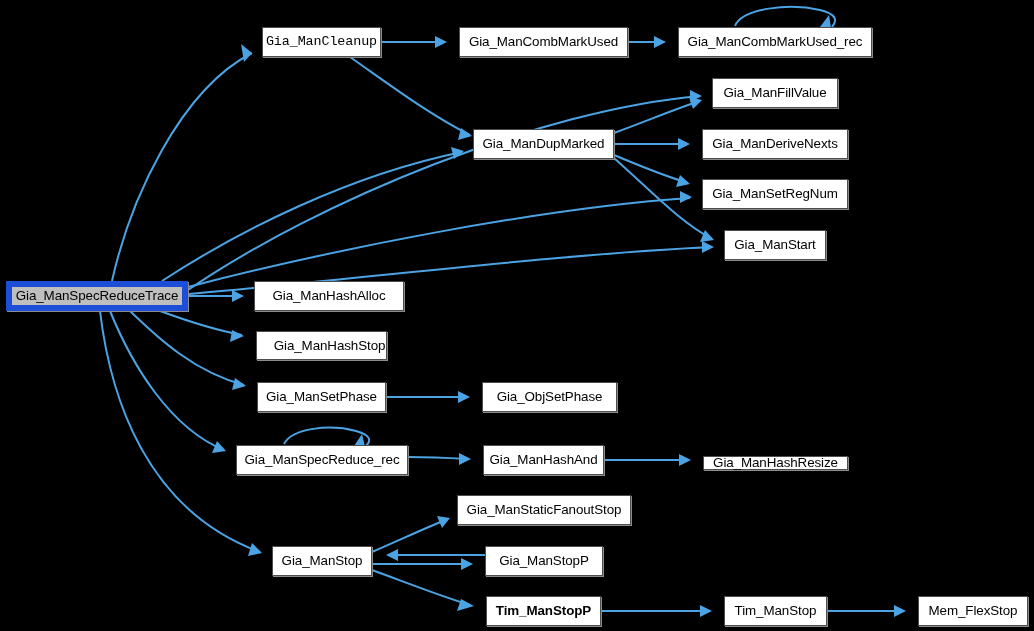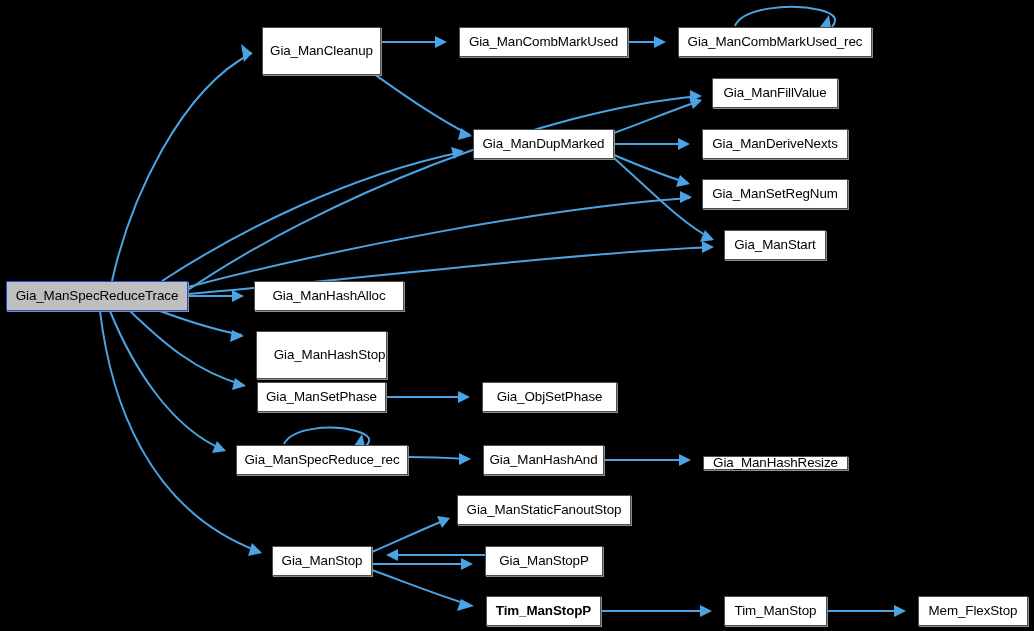--- a/index.html
+++ b/index.html
@@ -33,21 +33,21 @@
     display: flex;
     align-items: center;
     justify-content: center;
     font-size: 13.4px;
     color: #000000;
     white-space: nowrap;
     letter-spacing: -0.1px;
   }
   .node.root {
     background: #bfbfbf;
-    border: 1px solid #1d4ed8;
+    border: 6px solid #1d4ed8;
   }
   .node-label {
     display: block;
     line-height: 1;
     padding: 0 2px;
   }
 </style>
 </head>
 <body>
 
@@ -107,21 +107,21 @@
       <polygon points="474,606 461,599 457,611" fill="#4ba3e3"></polygon>
       <path d="M 601,611 L 708,611" fill="none" stroke="#4ba3e3" stroke-width="2"></path>
       <polygon points="712,611 700,605 700,617" fill="#4ba3e3"></polygon>
       <path d="M 827,611 L 902,611" fill="none" stroke="#4ba3e3" stroke-width="2"></path>
       <polygon points="906,611 894,605 894,617" fill="#4ba3e3"></polygon>
     </svg>
   <div id="node-layer">
       <div class="node root" style="left: 6px; top: 281px; width: 182px; height: 30px;">
         <span class="node-label">Gia_ManSpecReduceTrace</span>
       </div>
-      <div class="node" style="left: 262px; top: 27px; width: 119px; height: 48px;">
+      <div class="node" style="left: 262px; top: 27px; width: 119px; height: 30px; font-family: Liberation Mono, monospace;">
         <span class="node-label">Gia_ManCleanup</span>
       </div>
       <div class="node" style="left: 459px; top: 27px; width: 169px; height: 30px;">
         <span class="node-label">Gia_ManCombMarkUsed</span>
       </div>
       <div class="node" style="left: 678px; top: 27px; width: 194px; height: 30px;">
         <span class="node-label">Gia_ManCombMarkUsed_rec</span>
       </div>
       <div class="node" style="left: 712px; top: 78px; width: 126px; height: 30px;">
         <span class="node-label">Gia_ManFillValue</span>
@@ -134,21 +134,21 @@
       </div>
       <div class="node" style="left: 702px; top: 179px; width: 146px; height: 30px;">
         <span class="node-label">Gia_ManSetRegNum</span>
       </div>
       <div class="node" style="left: 724px; top: 230px; width: 102px; height: 30px;">
         <span class="node-label">Gia_ManStart</span>
       </div>
       <div class="node" style="left: 254px; top: 281px; width: 150px; height: 30px;">
         <span class="node-label">Gia_ManHashAlloc</span>
       </div>
-      <div class="node" style="left: 256px; top: 331px; width: 131px; height: 48px; padding-left: 16px;">
+      <div class="node" style="left: 256px; top: 331px; width: 131px; height: 29px; padding-left: 16px;">
         <span class="node-label">Gia_ManHashStop</span>
       </div>
       <div class="node" style="left: 257px; top: 382px; width: 129px; height: 30px;">
         <span class="node-label">Gia_ManSetPhase</span>
       </div>
       <div class="node" style="left: 482px; top: 382px; width: 135px; height: 30px;">
         <span class="node-label">Gia_ObjSetPhase</span>
       </div>
       <div class="node" style="left: 236px; top: 445px; width: 172px; height: 30px;">
         <span class="node-label">Gia_ManSpecReduce_rec</span>

